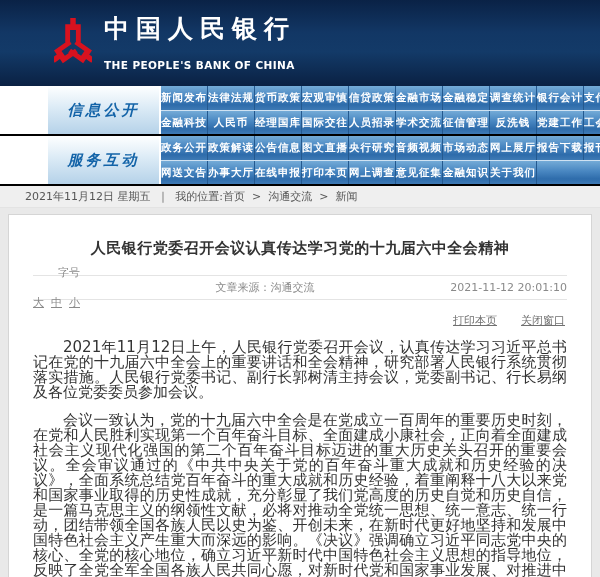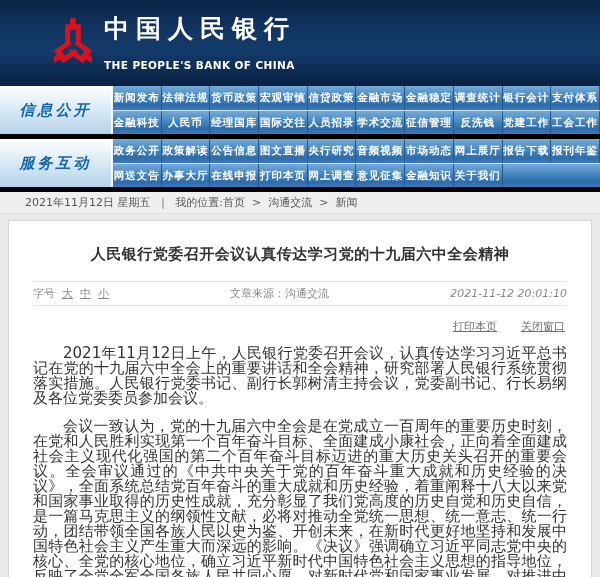--- a/index.html
+++ b/index.html
@@ -22,21 +22,21 @@
   .logo-cn {
     font-family:"DejaVu Serif","Liberation Serif",serif;
     font-size:25px; font-weight:bold; letter-spacing:7px; line-height:1.1;
   }
   .logo-en {
     font-size:10.5px; font-weight:bold; letter-spacing:0.4px; margin-top:16px;
   }
 
   
   .nav { background:#fff; }
-  .nav-section { display:flex; border-bottom:5px solid #000000; }
+  .nav-section { display:flex; border-bottom:2px solid #000000;padding-left:48px; }
   .nav-label {
     width:113px; flex:0 0 113px;
     background:linear-gradient(180deg,#feffff 0%,#dcebf6 45%,#b5d2e9 100%);
     display:flex; align-items:center; justify-content:center;
     font-family:"DejaVu Serif","Liberation Serif",serif;
     font-style:italic; font-weight:bold; font-size:15px; color:#1464a8;
     letter-spacing:3px; border-right:2px solid #fff;
   }
   .nav-rows { flex:1; display:flex; flex-direction:column; }
   .nav-row {
@@ -67,24 +67,24 @@
   }
   .article-title {
     text-align:center; font-size:15px; font-weight:bold; color:#333;
     padding:24px 10px 17px 10px; margin:0; letter-spacing:0.5px;
   }
   .meta-row {
     display:flex; align-items:center; height:25px;
     border-top:1px solid #e4e4e4; border-bottom:1px solid #e4e4e4;
     font-size:11px; color:#8a8a8a;
   }
-  .meta-left { display:flex; align-items:flex-end; gap:7px; }
+  .meta-left { display:flex; align-items:flex-end; gap:15px;flex-direction:column; }
   .font-size-link { text-decoration:underline; color:#8a8a8a; cursor:pointer; }
   .meta-source { flex:1; text-align:center; }
-  .meta-date { text-align:right;font-style:italic; }
+  .meta-date { text-align:right; }
   .actions-row {
     display:flex; justify-content:flex-end; gap:24px;
     padding:13px 2px 2px 0; font-size:11px;
   }
   .action-link { color:#707070; text-decoration:underline; cursor:pointer; }
   .article-body { padding-top:4px; }
   .article-body p {
     font-size:15px; color:#333; line-height:15px; text-indent:2em;
     margin:6px 0 13px 0; text-align:justify;
   }

